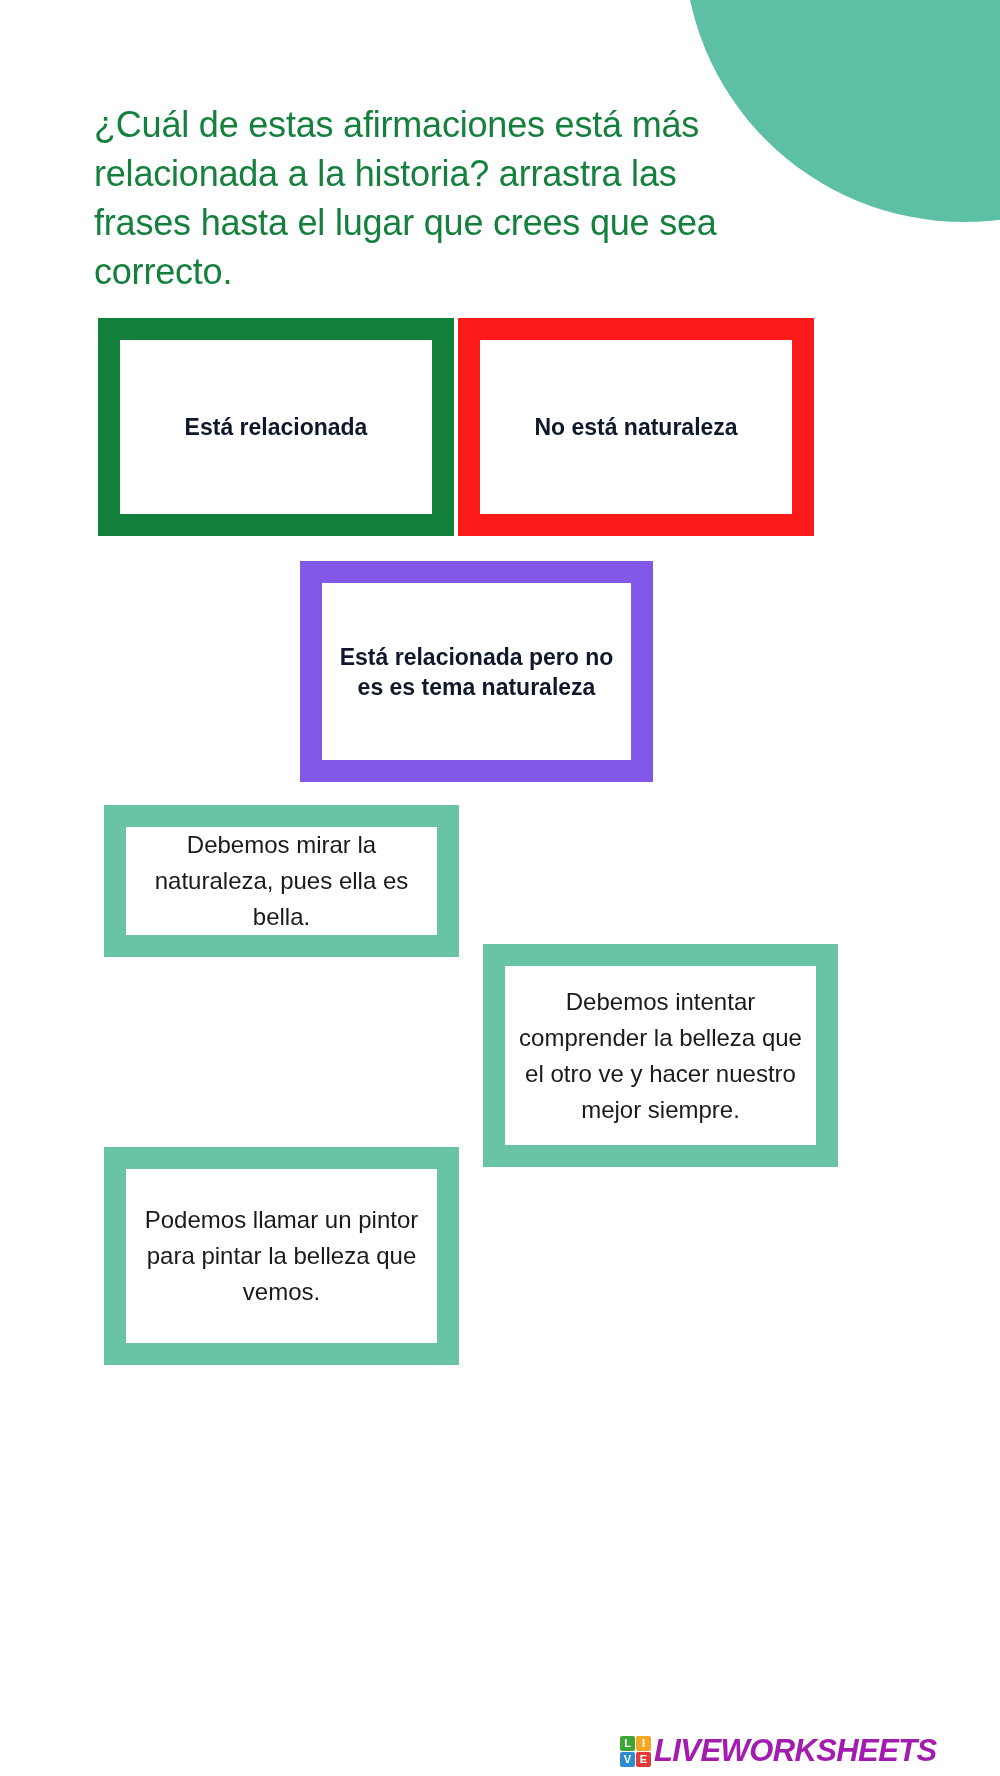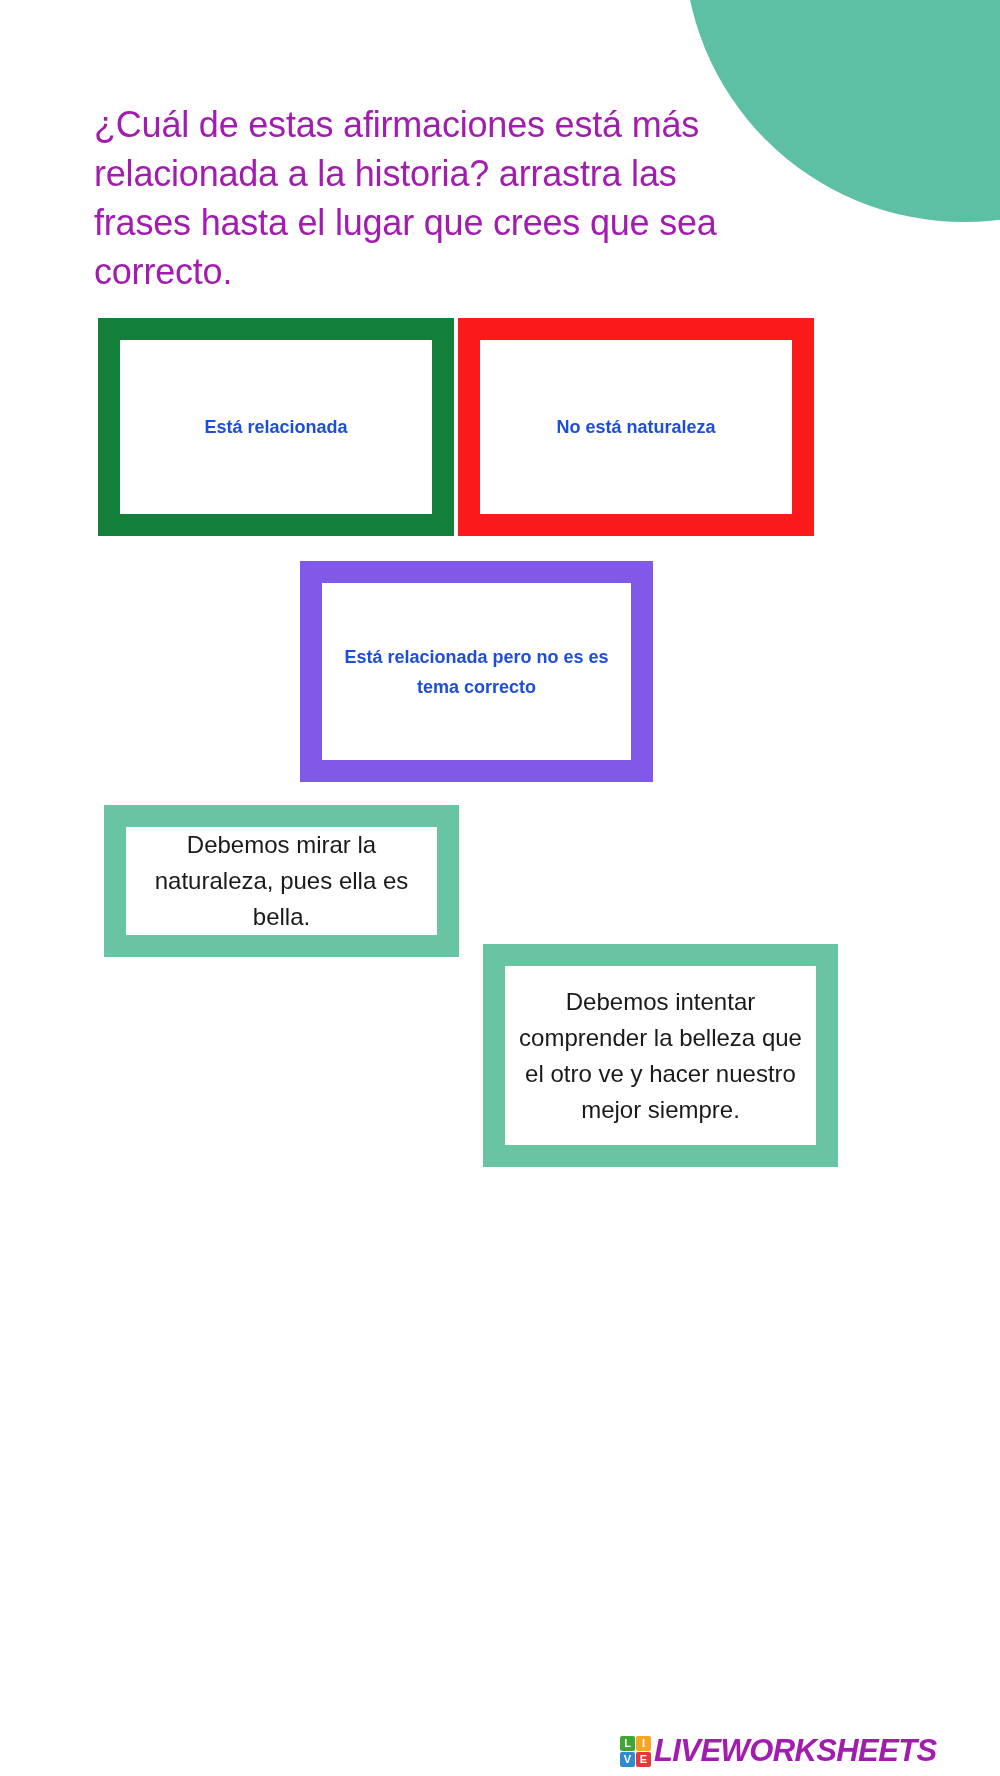--- a/index.html
+++ b/index.html
@@ -36,21 +36,21 @@
 
   
   #heading {
     position: absolute;
     left: 94px;
     top: 100px;
     width: 650px;
     font-size: 36px;
     line-height: 49px;
     font-weight: 400;
-    color: #a21caf;
+    color: #15803d;
     letter-spacing: -0.2px;
     white-space: pre-wrap;
   }
 
   
   .card {
     position: absolute;
     box-sizing: border-box;
     background: #ffffff;
     display: flex;
@@ -62,23 +62,23 @@
     display: block;
     width: 100%;
     padding: 0 10px;
     box-sizing: border-box;
     white-space: pre-line;
   }
 
   
   .cat-card .card-text {
     font-weight: bold;
-    font-size: 18px;
+    font-size: 23px;
     line-height: 30px;
-    color: #1d4ed8;
+    color: #0f172a;
   }
 
   
   .stmt-card .card-text {
     font-weight: 400;
     font-size: 24px;
     line-height: 36px;
     color: #1a1a1a;
   }
 
@@ -159,31 +159,34 @@
 
   <div class="card cat-card" id="card-related">
     <span class="card-text">Está relacionada</span>
   </div>
 
   <div class="card cat-card" id="card-not-related">
     <span class="card-text">No está naturaleza</span>
   </div>
 
   <div class="card cat-card" id="card-related-not-main">
-    <span class="card-text">Está relacionada pero no es es tema correcto</span>
+    <span class="card-text">Está relacionada pero no es es tema naturaleza</span>
   </div>
 
   <div class="card stmt-card" id="card-stmt-1">
     <span class="card-text">Debemos mirar la naturaleza, pues ella es bella.</span>
   </div>
 
   <div class="card stmt-card" id="card-stmt-2">
     <span class="card-text">Debemos intentar comprender la belleza que el otro ve y hacer nuestro mejor siempre.</span>
   </div>
 
+  <div class="card stmt-card" id="card-stmt-3">
+    <span class="card-text">Podemos llamar un pintor para pintar la belleza que vemos.</span>
+  </div>
 
   <div id="footer-logo">
     <div id="logo-mark">
       <span id="logo-l">L</span>
       <span id="logo-i">I</span>
       <span id="logo-v">V</span>
       <span id="logo-e">E</span>
     </div>
     <div id="logo-wordmark">LIVEWORKSHEETS</div>
   </div>

